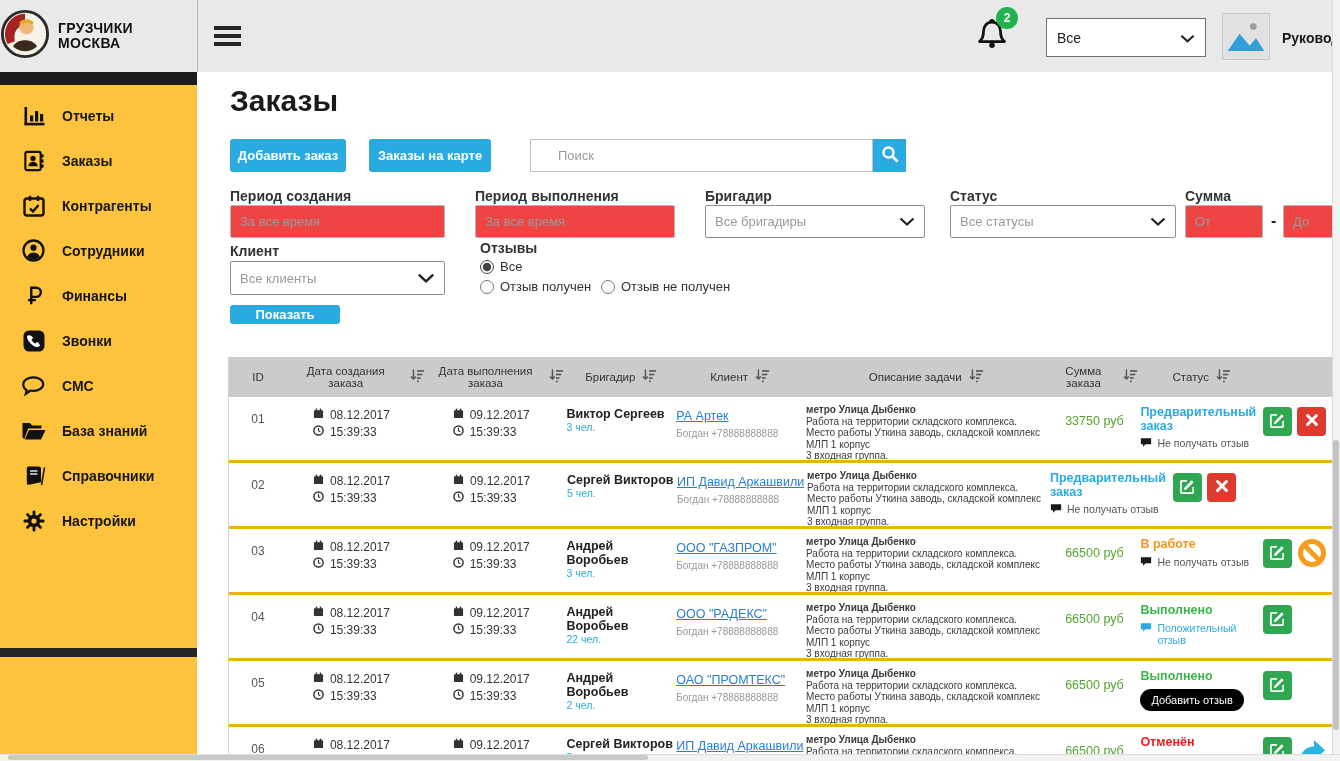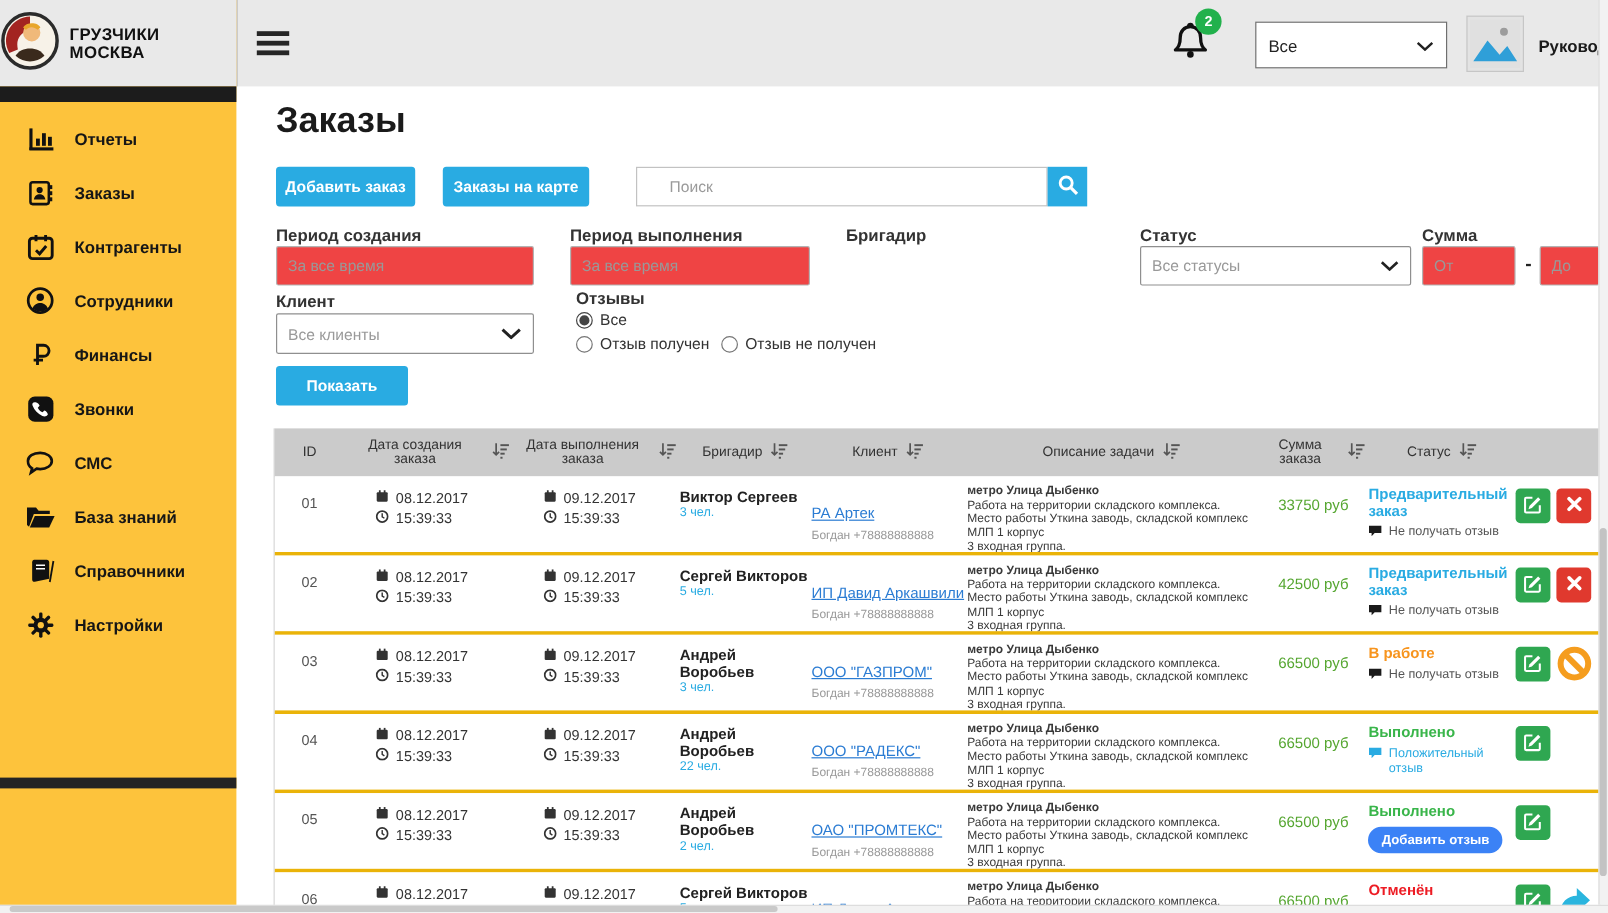--- a/index.html
+++ b/index.html
@@ -55,51 +55,51 @@
   #lbl-status{left:950px;top:188px} #lbl-sum{left:1185px;top:188px}
   #inp-created{left:230px;top:205px;width:215px} #inp-exec{left:475px;top:205px;width:200px}
   #sel-brig{left:705px;top:205px;width:220px} #sel-status{left:950px;top:205px;width:226px}
   #inp-from{left:1185px;top:205px;width:78px} #sum-dash{left:1271px;top:212px;font-weight:bold;color:#222}
   #inp-to{left:1283px;top:205px;width:50px}
   #lbl-client{left:230px;top:243px} #sel-client{left:230px;top:261px;width:215px;height:34px}
   #lbl-reviews{left:480px;top:240px}
   .radio-row{display:flex;align-items:center;gap:6px;font-size:13px;color:#333}
   #radio-all{left:480px;top:259px} #radio-rec{left:480px;top:279px} #radio-norec{left:601px;top:279px}
   input[type=radio]{width:14px;height:14px;accent-color:#444}
-  #btn-show{left:230px;top:305px;width:110px;height:33px}
+  #btn-show{left:230px;top:305px;width:110px;height:19px}
   #btn-reset{left:378px;top:305px;width:136px;height:33px;background:#fff;border:1px solid #8f8f8f;border-radius:5px;
     font-size:13px;color:#333;cursor:pointer}
 
   
   #table{left:228px;top:357px;width:1106px;border-left:1px solid #d2d2d2;border-right:1px solid #e4e4e4}
   #thead{display:flex;background:#cbcbcb;height:40px}
   .th{display:flex;align-items:center;justify-content:center;gap:6px;font-size:11.5px;color:#333;text-align:center;
     line-height:12.5px;cursor:pointer;padding:0 2px}
   .trow{display:flex;height:66px;border-bottom:3px solid #eab308;background:#fff;overflow:hidden}
   .c-id{width:58px} .c-cre{width:140px} .c-exe{width:140px} .c-brig{width:110px} .c-cli{width:128px}
   .c-desc{width:245px} .c-sum{width:92px} .c-stat{width:123px} .c-act{width:70px}
   .cell-id{width:58px;padding-top:15px;text-align:center;font-size:12px;color:#555}
   .cell-date{width:140px;padding:11px 0 0 26px;font-size:12px;color:#333}
   .dline{display:flex;align-items:center;gap:6px;margin-bottom:3px}
   .cell-brig{width:110px;padding-top:10px}
   .bname{font-size:12.5px;font-weight:bold;color:#222;line-height:14px}
   .crew{font-size:10.5px;color:#29abe2}
-  .cell-cli{width:128px;padding-top:22px}
+  .cell-cli{width:128px;padding-top:9px}
   .cell-cli a{font-size:12.5px;color:#2b7cd3;text-decoration:underline}
   .phone{font-size:10px;color:#999;margin-top:4px}
   .cell-desc{width:245px;padding:7px 6px 0 2px;font-size:10px;color:#3a3a3a;line-height:11.5px}
   .cell-desc .d1{font-weight:bold}
   .cell-sum{width:92px;padding-top:17px;text-align:center;font-size:12.5px;color:#55a630}
   .cell-stat{width:123px;padding-top:9px}
   .stx{font-size:12.5px;line-height:13.5px;font-weight:bold}
   .st-pre{color:#29abe2}.st-work{color:#f7941d}.st-done{color:#39b54a}.st-cancel{color:#ed1c24}
   .rev{display:flex;align-items:flex-start;gap:5px;margin-top:4px;font-size:10.5px;color:#555}
   .rev .bub{color:#1a1a1a;display:flex}
   .rev-pos{color:#29abe2}.rev-pos .bub{color:#29abe2}
-  .pill{margin-top:5px;background:#3b82f6;color:#fff;border:none;border-radius:13px;font-size:11px;font-weight:bold;
+  .pill{margin-top:5px;background:#000000;color:#fff;border:none;border-radius:13px;font-size:11px;font-weight:normal;
     padding:5px 11px;cursor:pointer}
   .cell-act{width:70px;padding-top:10px;display:flex;gap:5px;align-items:flex-start}
   .abtn{width:29px;height:29px;border:none;border-radius:4px;display:flex;align-items:center;justify-content:center;cursor:pointer}
   .a-edit{background:#2fa751}.a-del{background:#e0392e}
   .a-plain{background:transparent;width:30px;height:30px;padding:0}
 </style>
 </head>
 <body>
 
 <div id="app">
@@ -275,20 +275,26 @@
     </button>
 
   <div id="lbl-created" class="abs flabel">Период создания</div>
   <div id="lbl-exec" class="abs flabel">Период выполнения</div>
   <div id="lbl-brig" class="abs flabel">Бригадир</div>
   <div id="lbl-status" class="abs flabel">Статус</div>
   <div id="lbl-sum" class="abs flabel">Сумма</div>
 
   <input id="inp-created" class="abs tinput" placeholder="За все время" style="">
   <input id="inp-exec" class="abs tinput" placeholder="За все время" style="">
+  <div id="sel-brig" class="abs fselect">
+    <span>Все бригадиры</span>
+    <span><svg width="16" height="9" viewBox="0 0 16 9">
+          <path d="M1.5 1.5L8 7.5l6.5-6" stroke="#222" stroke-width="2.2" fill="none"></path>
+        </svg></span>
+  </div>
   <div id="sel-status" class="abs fselect">
     <span>Все статусы</span>
     <span><svg width="16" height="9" viewBox="0 0 16 9">
           <path d="M1.5 1.5L8 7.5l6.5-6" stroke="#222" stroke-width="2.2" fill="none"></path>
         </svg></span>
   </div>
   <input id="inp-from" class="abs tinput" placeholder="От" style="">
   <div id="sum-dash" class="abs">-</div>
   <input id="inp-to" class="abs tinput" placeholder="До" style="">
 
@@ -508,21 +514,20 @@
           <div class="crew">5 чел.</div>
         </div>
       <div class="cell-cli"><a href="#">ИП Давид Аркашвили</a><div class="phone">Богдан +78888888888</div></div>
       <div class="cell-desc">
           <div class="d1">метро Улица Дыбенко</div>
           <div>Работа на территории складского комплекса.</div>
           <div>Место работы Уткина заводь, складской комплекс МЛП 1 корпус</div>
           <div>3 входная группа.</div>
           <div>ОБЯЗАТЕЛЬНО МАСКИ И ПЕРЧАТКИ!!!!</div>
         </div>
-      <div class="cell-sum">42500 руб</div>
       <div class="cell-stat">
         <div class="stx st-pre">Предварительный заказ</div>
         <div class="rev">
             <span class="bub">
               <svg width="12" height="11" viewBox="0 0 14 12" fill="currentColor">
                 <path d="M1 1h12v7H6.5L3.5 11V8H1z"></path>
               </svg>
             </span>
             <span>Не получать отзыв</span>
           </div>

